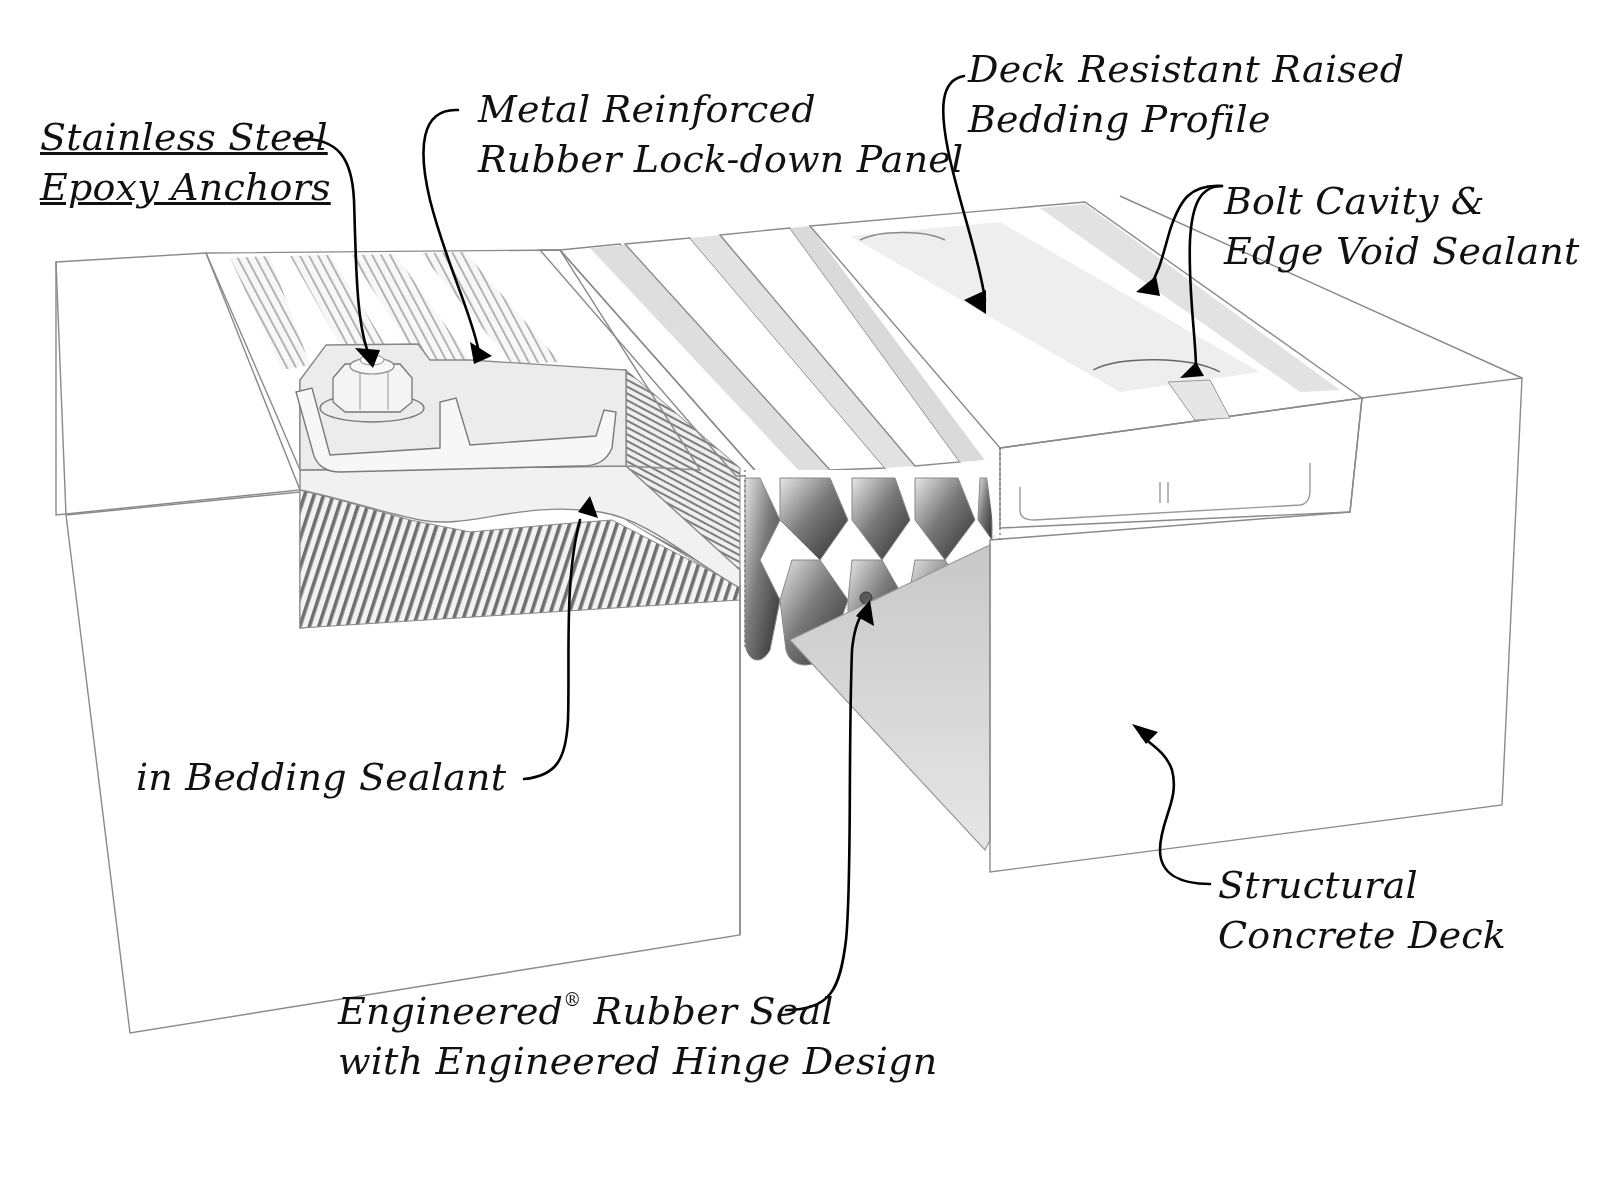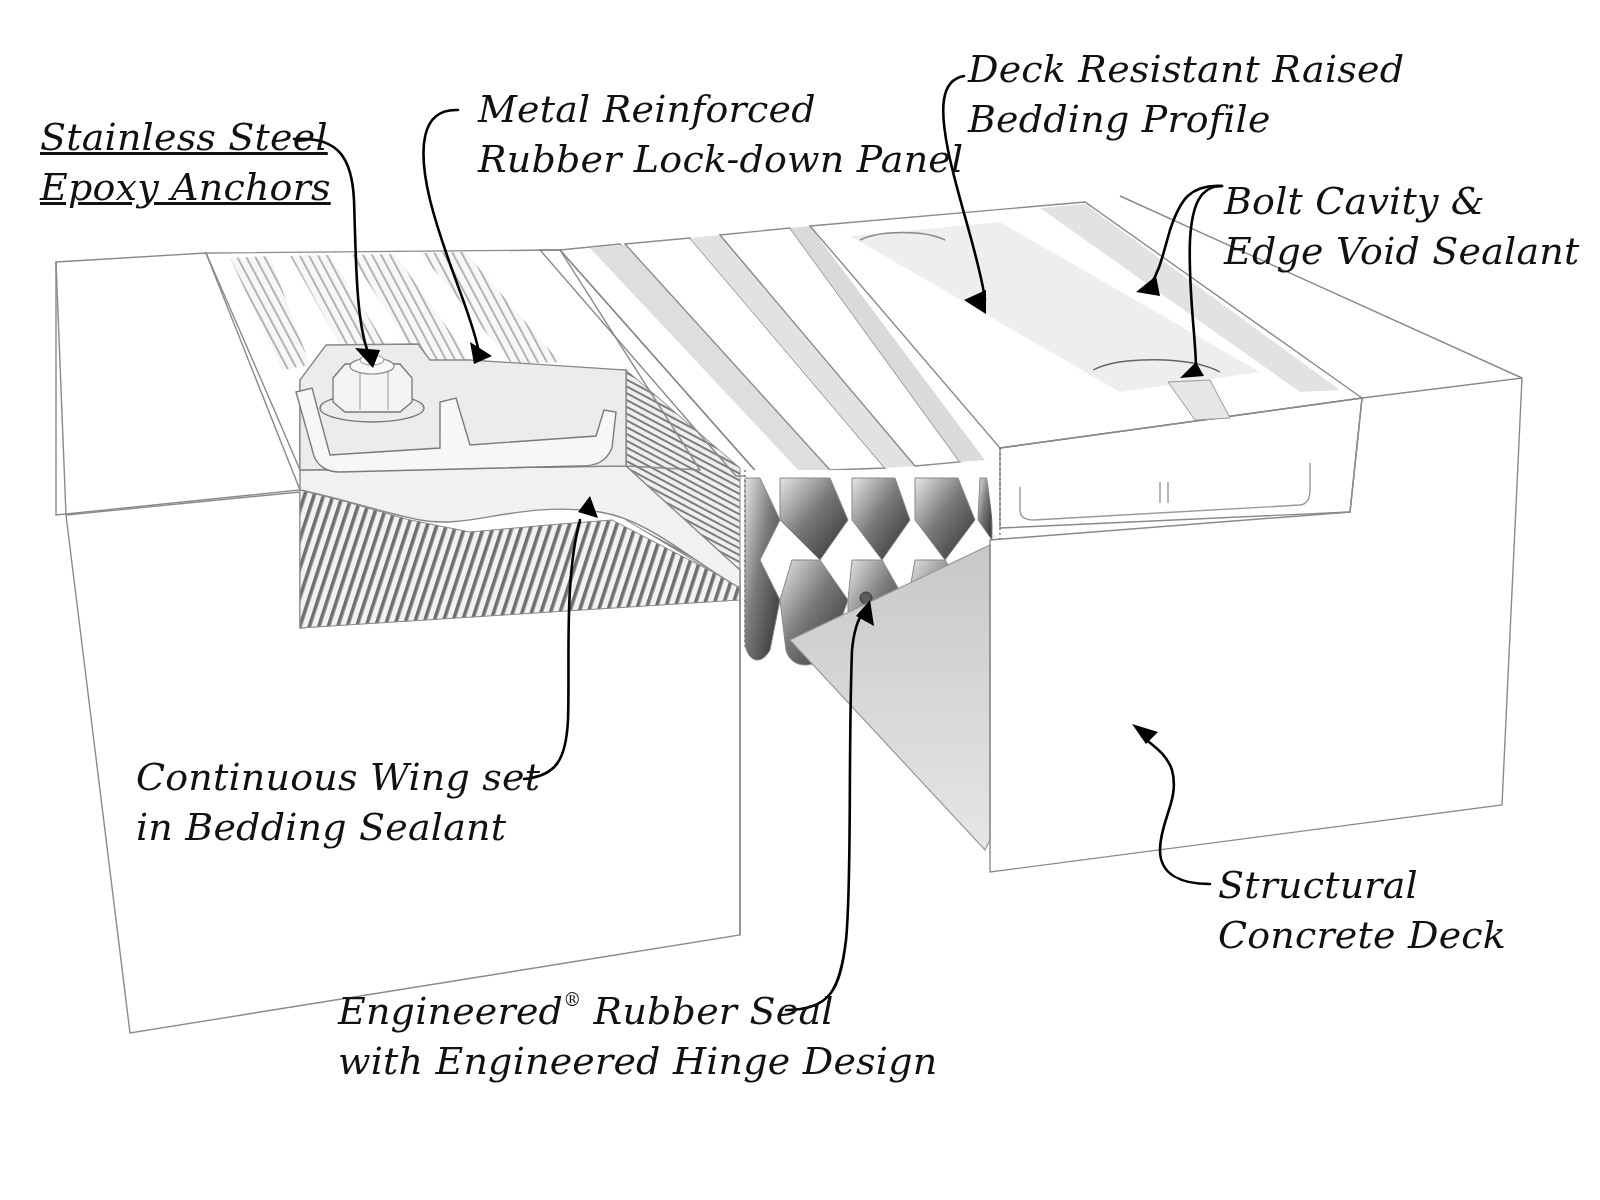--- a/index.html
+++ b/index.html
@@ -182,21 +182,20 @@
   <span class="line">Deck Resistant Raised</span>
   <span class="line">Bedding Profile</span>
 </div>
 
 <div class="label" style="left:1224px; top:176px;">
   <span class="line">Bolt Cavity &amp;</span>
   <span class="line">Edge Void Sealant</span>
 </div>
 
 <div class="label" style="left:136px; top:752px;">
-  <span class="line">Continuous Wing set</span>
   <span class="line">in Bedding Sealant</span>
 </div>
 
 <div class="label" style="left:338px; top:986px;">
   <span class="line"><span>Engineered</span><sup>®</sup><span> Rubber Seal</span></span>
   <span class="line">with Engineered Hinge Design</span>
 </div>
 
 <div class="label" style="left:1218px; top:860px;">
   <span class="line">Structural</span>

